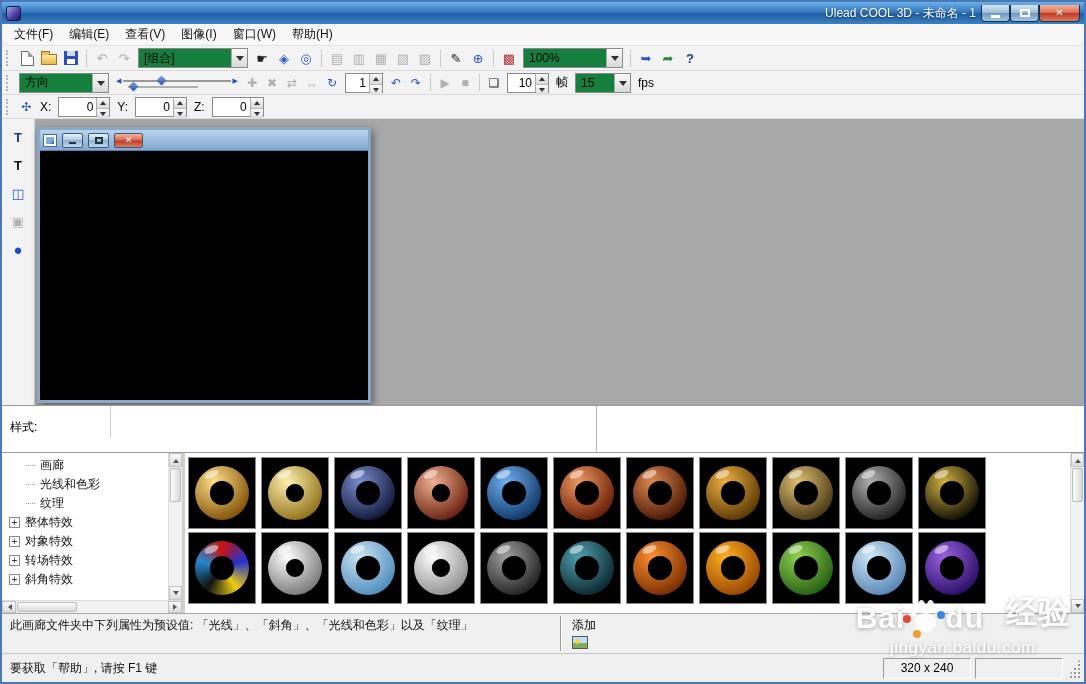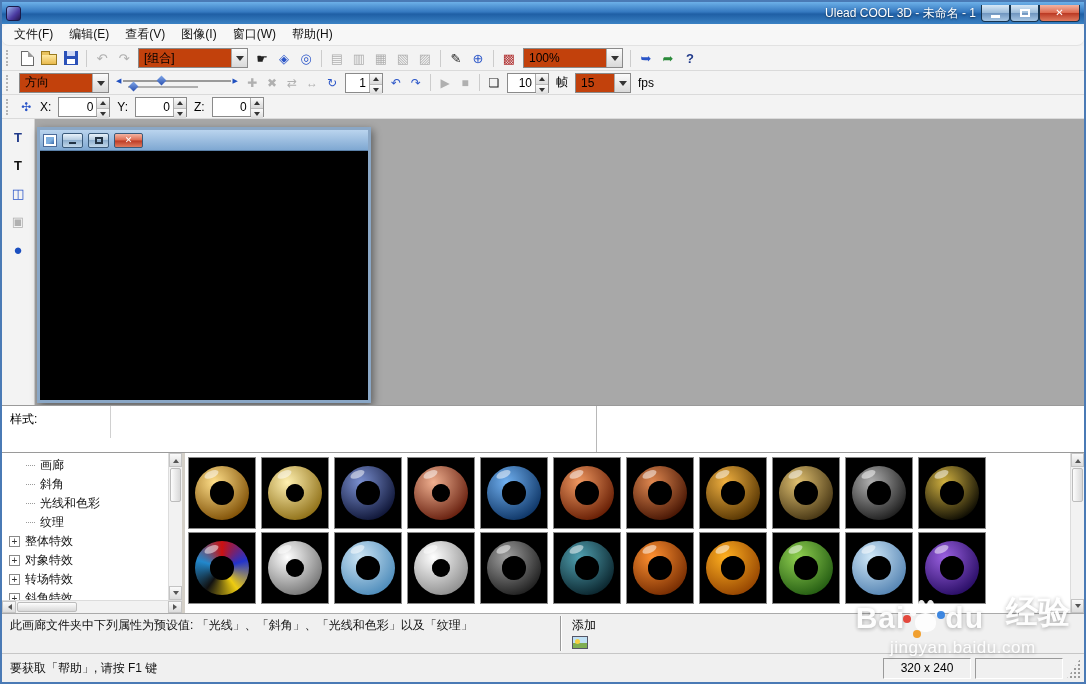--- a/index.html
+++ b/index.html
@@ -32,21 +32,21 @@
 .sep{width:1px;height:17px;background:#cccccc;margin:0 4px;flex:none;}
 .ic-page{width:13px;height:15px;background:#fff;border:1px solid #6a6a6a;position:relative;}
 .ic-page::after{content:"";position:absolute;right:-1px;top:-1px;border:3px solid;border-color:#f3f3f3 #f3f3f3 #9a9a9a #9a9a9a;}
 .ic-folder{width:16px;height:11px;background:linear-gradient(#ffeaa2,#e9b94c);border:1px solid #9a7a20;position:relative;margin-top:3px;}
 .ic-folder::before{content:"";position:absolute;left:-1px;top:-4px;width:7px;height:3px;background:#e9c35e;border:1px solid #9a7a20;border-bottom:none;}
 .ic-floppy{width:14px;height:14px;background:#2a50b8;position:relative;}
 .ic-floppy::before{content:"";position:absolute;left:3px;top:0;width:8px;height:5px;background:#cfd8f4;}
 .ic-floppy::after{content:"";position:absolute;left:3px;bottom:1px;width:8px;height:5px;background:#fff;}
 .ic-image{width:16px;height:13px;background:linear-gradient(#bfe0f4 55%,#7fae52 55%);border:1px solid #556;position:relative;}
 .ic-image::after{content:"";position:absolute;left:2px;top:2px;width:5px;height:5px;border-radius:50%;background:#f4d040;}
-.combo{height:20px;background:#c2410c;border:1px solid #8a8a8a;display:inline-flex;align-items:center;position:relative;font-size:12px;padding-left:5px;margin:0 3px;flex:none;}
+.combo{height:20px;background:#15803d;border:1px solid #8a8a8a;display:inline-flex;align-items:center;position:relative;font-size:12px;padding-left:5px;margin:0 3px;flex:none;}
 .combo-text{flex:1;white-space:nowrap;overflow:hidden;}
 .combo-arrow{width:16px;height:100%;background:linear-gradient(#fbfbfb,#d9d9d9);border-left:1px solid #aaa;display:flex;align-items:center;justify-content:center;flex:none;}
 .combo-arrow::after{content:"";border:4px solid transparent;border-top:5px solid #333;margin-top:5px;}
 .spinner{height:20px;background:#fff;border:1px solid #8a8a8a;display:inline-flex;margin:0 3px;font-size:12px;flex:none;}
 .spin-val{flex:1;display:flex;align-items:center;justify-content:flex-end;padding-right:3px;}
 .spin-btns{width:13px;display:flex;flex-direction:column;border-left:1px solid #aaa;flex:none;}
 .spin-btns span{flex:1;background:linear-gradient(#fbfbfb,#d9d9d9);display:flex;align-items:center;justify-content:center;}
 .spin-btns .su{border-bottom:1px solid #bbb;}
 .su::after{content:"";border:3px solid transparent;border-bottom:4px solid #333;margin-bottom:3px;}
 .sd::after{content:"";border:3px solid transparent;border-top:4px solid #333;margin-top:3px;}
@@ -70,21 +70,21 @@
 .child-icon::after{content:"";position:absolute;inset:2px;background:linear-gradient(135deg,#7fb0e0 55%,#3a68a8);}
 .child-title-text{flex:1;font-size:12px;color:#0c1a28;white-space:nowrap;}
 .cbtn{width:21px;height:15px;display:flex;align-items:center;justify-content:center;border:1px solid #3a5a7a;border-radius:2px;background:linear-gradient(#e8f2fa,#b0c8de 50%,#8fb0cf 50%,#c2d8ea);flex:none;margin-left:1px;}
 .cbtn.close{width:29px;background:linear-gradient(#f4b4a2,#dd6a50 48%,#bb3a24 52%,#e07a5e);color:#fff;font-size:9px;font-weight:bold;}
 .cglyph-min{width:7px;height:2px;background:#234;margin-top:6px;}
 .cglyph-max{width:8px;height:7px;border:2px solid #234;}
 .child-canvas{flex:1;background:#000;}
 
 
 .style-row{height:48px;flex:none;background:#fff;border-top:1px solid #9a9a9a;border-bottom:1px solid #9a9a9a;position:relative;font-size:12px;}
-.style-label{position:absolute;left:8px;top:5px;}
+.style-label{position:absolute;left:8px;top:13px;}
 .style-div-a{position:absolute;left:108px;top:0;bottom:14px;width:1px;background:#d0d0d0;}
 .style-div-b{position:absolute;left:594px;top:0;bottom:0;width:1px;background:#b8b8b8;}
 
 
 .bottom{height:160px;flex:none;display:flex;background:#fff;min-height:0;}
 .tree-panel{width:183px;flex:none;border-right:3px solid #d4d0c8;display:flex;flex-direction:column;background:#fff;}
 .tree-body{flex:1;display:flex;min-height:0;gap:41px;}
 .tree-items{flex:1;padding-top:3px;font-size:12px;overflow:hidden;}
 .tree-item{height:19px;display:flex;align-items:center;color:#111;}
 .tree-item.leaf{padding-left:24px;}
@@ -394,24 +394,20 @@
     <span class="style-div-b"></span>
   </div>
 
   <div class="bottom">
     <div class="tree-panel">
       <div class="tree-body">
         <div class="tree-items">
           <div class="tree-item leaf">
               <span class="tree-connector"></span>
               <span>画廊</span>
-            </div>
-          <div class="tree-item leaf">
-              <span class="tree-connector"></span>
-              <span>斜角</span>
             </div>
           <div class="tree-item leaf">
               <span class="tree-connector"></span>
               <span>光线和色彩</span>
             </div>
           <div class="tree-item leaf">
               <span class="tree-connector"></span>
               <span>纹理</span>
             </div>
           <div class="tree-item branch">

